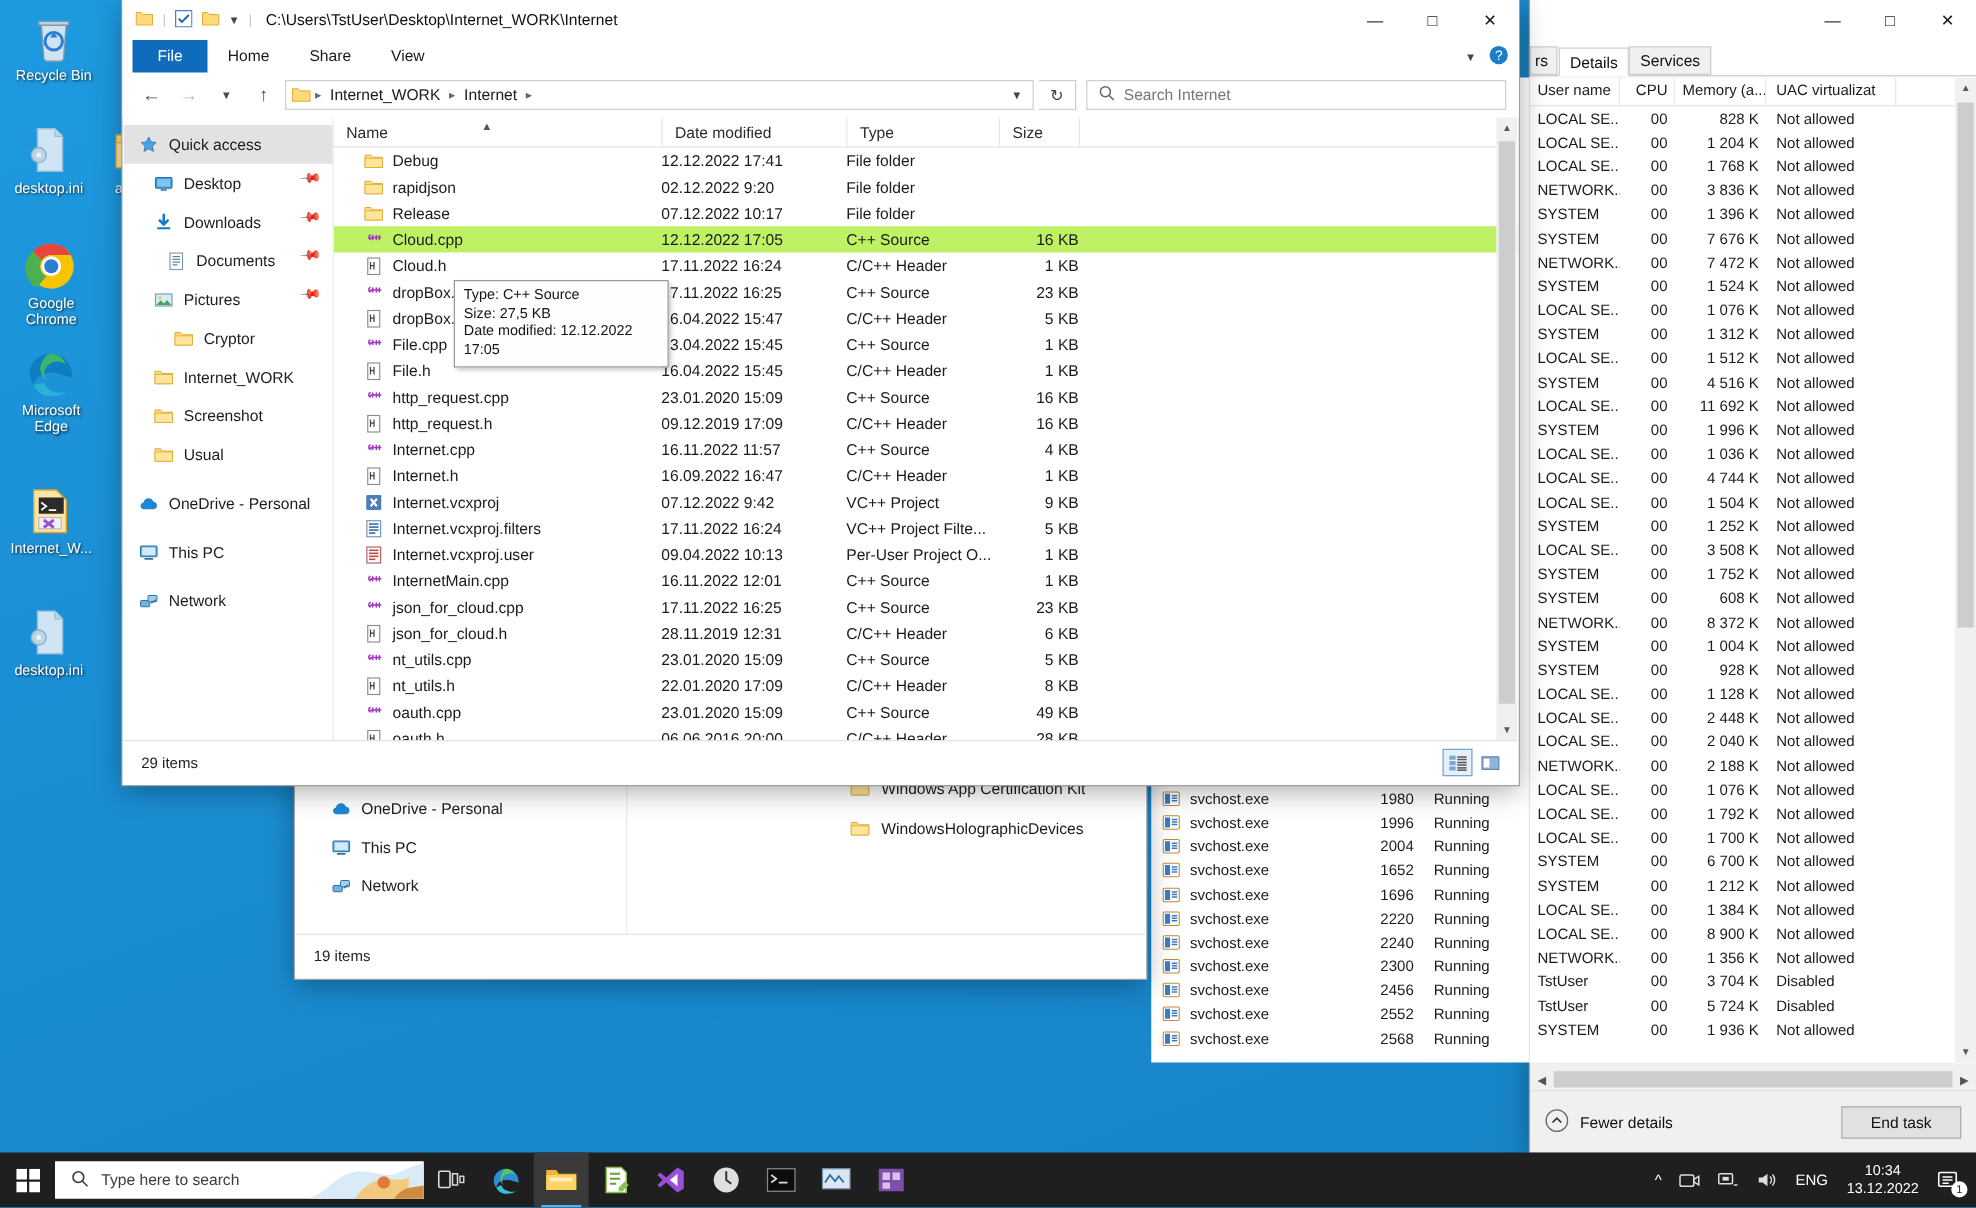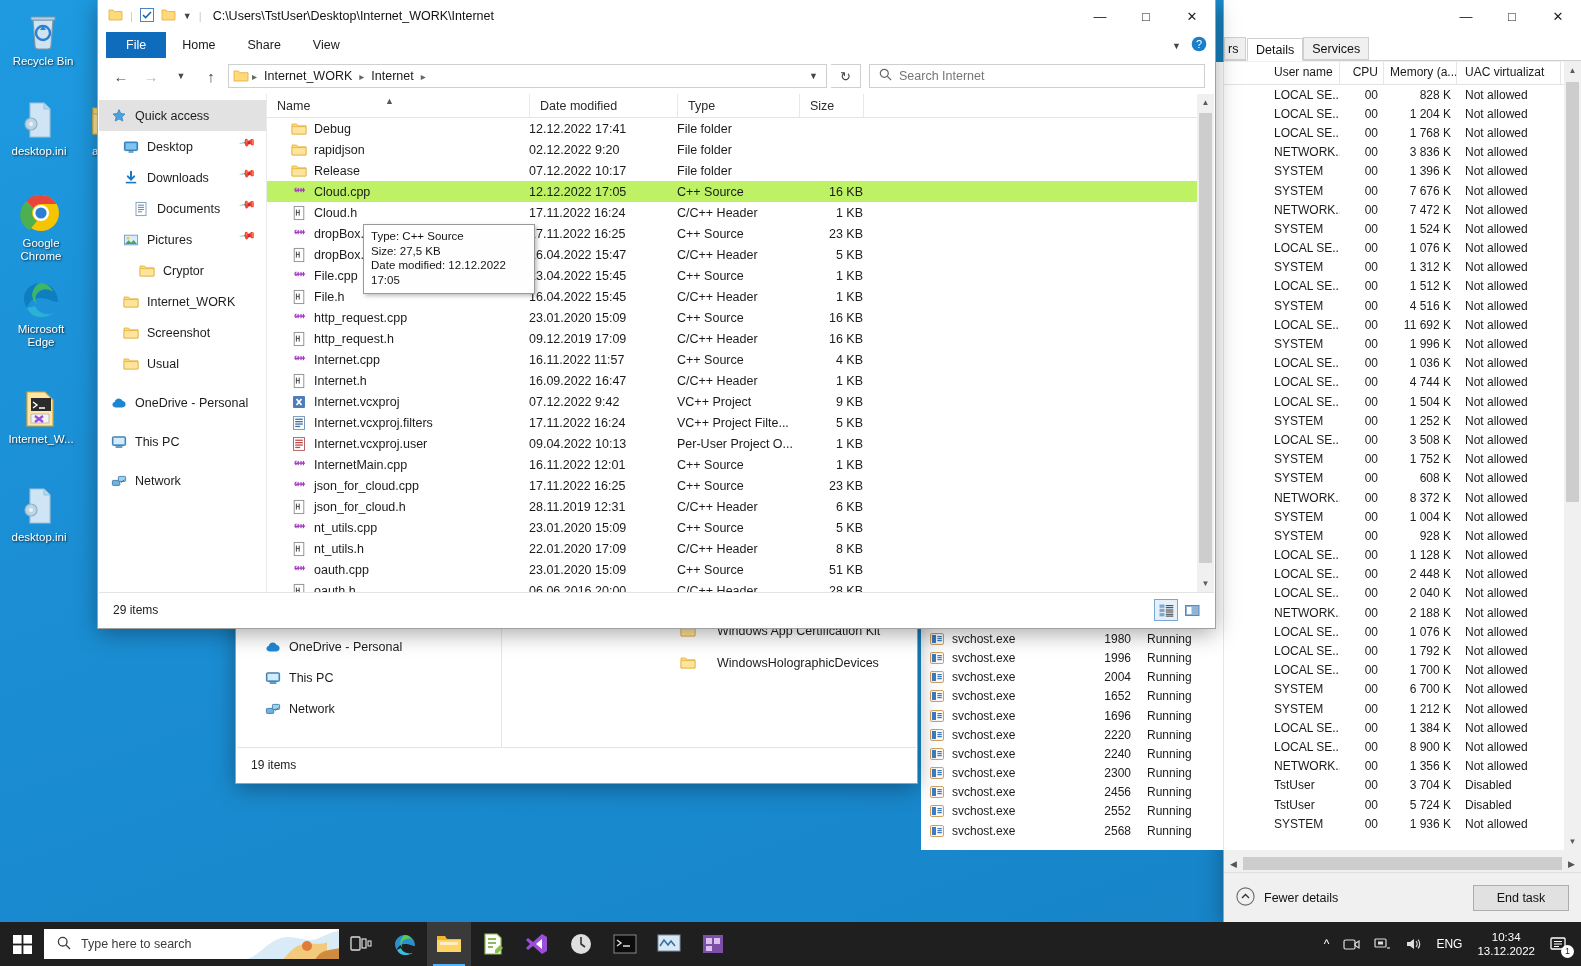--- a/index.html
+++ b/index.html
@@ -35,21 +35,21 @@
 
   
   #explorer2 { left:236px; top:300px; width:681px; height:483px; }
   #explorer2 .e2-nav { position:absolute; left:1px; top:1px; width:265px; bottom:36px;
                        background:#fff; border-right:1px solid #e6e6e6; }
   #explorer2 .e2-list { position:absolute; left:266px; top:1px; right:1px; bottom:36px; background:#fff;}
   #explorer2 .statusbar { position:absolute; left:1px; right:1px; bottom:1px; height:35px;
       border-top:1px solid #e3e3e3; display:flex; align-items:center; padding-left:14px;
       font-size:12px; color:#222; background:#fff;}
   .navrow { display:flex; align-items:center; height:31px; padding-left:28px; gap:8px; font-size:12.5px; color:#1c1c1c;}
-  .e2-folder-row { display:flex; align-items:center; height:32px; gap:21px; padding-left:178px; font-size:12.5px; color:#1c1c1c; }
+  .e2-folder-row { display:flex; align-items:center; height:32px; gap:9px; padding-left:178px; font-size:12.5px; color:#1c1c1c; }
 
   
   #explorer1 { left:98px; top:0px; width:1117px; height:628px; }
   #explorer1 .titlebar { border-bottom:none; padding-left:10px; gap:7px;}
   #e1-qat { display:flex; align-items:center; gap:7px; font-size:11px; color:#333;}
   #e1-path-title { font-size:12.5px; color:#111; margin-left:4px;}
   .ribbon-tabs { height:26px; background:#fff; display:flex; align-items:flex-end; padding-left:8px; gap:0; position:relative;}
   .rtab { height:26px; line-height:26px; padding:0 16px; font-size:12.5px; color:#1a1a1a; }
   .rtab.file { background:#0f6cbd; color:#fff; font-weight:400; padding:0 20px;}
   .ribbon-right { position:absolute; right:8px; bottom:3px; display:flex; align-items:center; gap:10px;}
@@ -102,21 +102,21 @@
              border-bottom:1px solid #cfcfcf; }
   .tmtab { height:23px; line-height:22px; padding:0 8px; font-size:12.5px; color:#111;
            border:1px solid transparent; }
   .tmtab.active { background:#fff; border:1px solid #cfcfcf; border-bottom:1px solid #fff; margin-bottom:-1px;}
   .tmtab.inactive { background:#f0f0f0; border:1px solid #cfcfcf; margin-right:1px;}
   #tm-grid { position:absolute; left:0; right:0; top:62px; bottom:72px; background:#fff; overflow:hidden;}
   .tm-head { height:23px; display:flex; font-size:12px; color:#1b1b1b; border-bottom:1px solid #e3e3e3;}
   .tm-head > div { padding:3px 5px 0 6px; border-right:1px solid #e6e6e6; white-space:nowrap; overflow:hidden;}
   .tm-row { height:19.2px; display:flex; font-size:12px; color:#1b1b1b; align-items:center;}
   .tm-row > div { padding:0 6px; white-space:nowrap; overflow:hidden;}
-  .tmc-user { width:72px;margin-left:44px; }
+  .tmc-user { width:72px; }
   .tmc-cpu  { width:44px; text-align:right;}
   .tmc-mem  { width:73px; text-align:right;}
   .tmc-uac  { width:104px; padding-left:8px !important;}
   #tm-hscroll { position:absolute; left:0; right:0; bottom:50px; height:17px; background:#f0f0f0;
                 display:flex; align-items:center;}
   #tm-footer { position:absolute; left:0; right:0; bottom:0; height:50px; background:#f0f0f0;
                border-top:1px solid #dfdfdf; display:flex; align-items:center; padding:0 12px;}
   #tm-fewer { display:flex; align-items:center; gap:9px; font-size:12.5px; color:#111;}
   #tm-endtask { margin-left:auto; width:96px; height:26px; border:1px solid #adadad; background:#e1e1e1;
      display:flex; align-items:center; justify-content:center; font-size:12.5px; color:#111;}
@@ -1280,21 +1280,21 @@
                 <svg width="16" height="13" viewBox="0 0 16 16">
                   <path d="M3 5.2l1.4-1.4M3 6.6h3.6M4.4 8l-1.4-1.4M7 4.2v4M5.6 6.2h2.8" stroke="#a33bbf" stroke-width="1.5" fill="none" stroke-linecap="round"></path>
                   <path d="M10.5 4.2v4M9.1 6.2h2.8" stroke="#a33bbf" stroke-width="1.5" stroke-linecap="round"></path>
                   <path d="M13.5 4.2v4M12.1 6.2h2.8" stroke="#a33bbf" stroke-width="1.5" stroke-linecap="round"></path>
                 </svg>
               </span>
               <span>oauth.cpp</span>
             </div>
             <div class="c-date">23.01.2020 15:09</div>
             <div class="c-type">C++ Source</div>
-            <div class="c-size">51 KB</div>
+            <div class="c-size">49 KB</div>
           </div>
           <div class="filerow">
             <div class="c-name">
               <span style="display:flex;align-items:center;width:16px;">
                 <svg width="16" height="16" viewBox="0 0 16 16">
                   <rect x="3.2" y="1.4" width="9.6" height="13.2" fill="#fff" stroke="#8a8a8a" stroke-width=".9"></rect>
                   <path d="M5.4 4.6v6M8.2 4.6v6M5.4 7.4h2.8" stroke="#444" stroke-width="1" fill="none"></path>
                 </svg>
               </span>
               <span>oauth.h</span>

